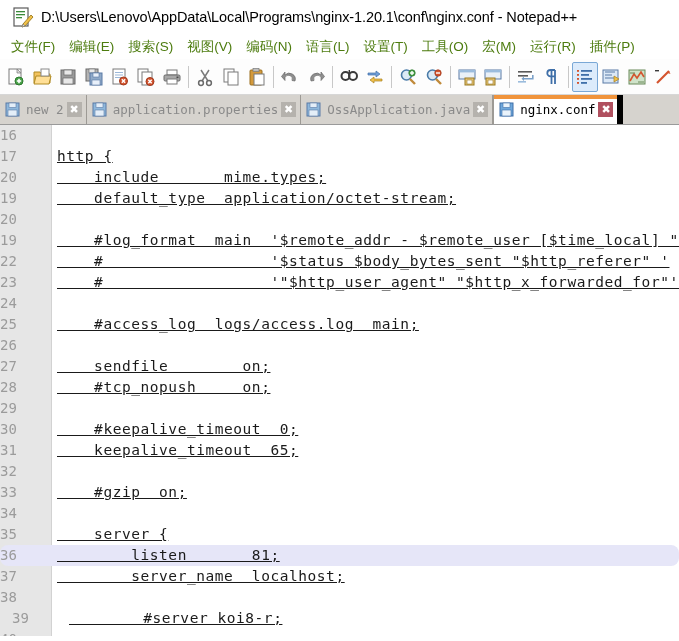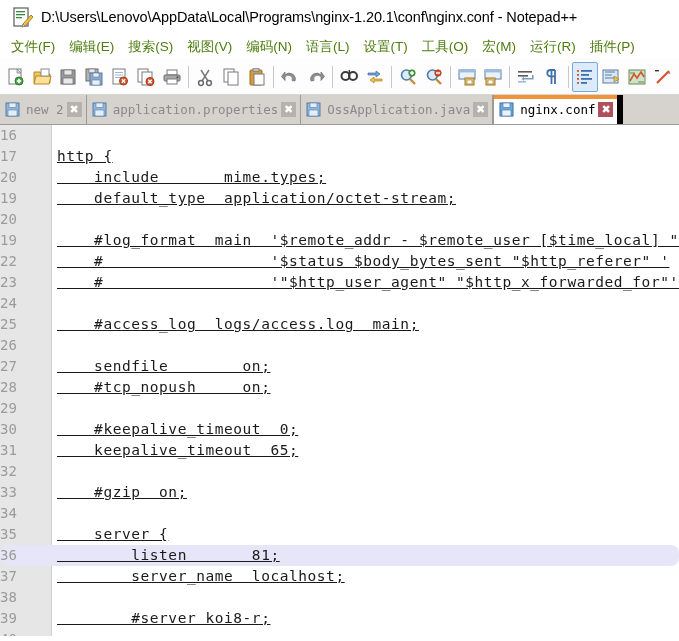--- a/index.html
+++ b/index.html
@@ -384,19 +384,19 @@
         <div class="crow" style="top: 273px; position: absolute; left: 0px; right: 0px;"><span class="lnum">29</span><span class="ctext"></span></div>
         <div class="crow" style="top: 294px; position: absolute; left: 0px; right: 0px;"><span class="lnum">30</span><span class="ctext">    #keepalive_timeout  0;</span></div>
         <div class="crow" style="top: 315px; position: absolute; left: 0px; right: 0px;"><span class="lnum">31</span><span class="ctext">    keepalive_timeout  65;</span></div>
         <div class="crow" style="top: 336px; position: absolute; left: 0px; right: 0px;"><span class="lnum">32</span><span class="ctext"></span></div>
         <div class="crow" style="top: 357px; position: absolute; left: 0px; right: 0px;"><span class="lnum">33</span><span class="ctext">    #gzip  on;</span></div>
         <div class="crow" style="top: 378px; position: absolute; left: 0px; right: 0px;"><span class="lnum">34</span><span class="ctext"></span></div>
         <div class="crow" style="top: 399px; position: absolute; left: 0px; right: 0px;"><span class="lnum">35</span><span class="ctext">    server {</span></div>
         <div class="crow cur" style="top: 420px; position: absolute; left: 0px; right: 0px;"><span class="lnum">36</span><span class="ctext">        listen       81;</span></div>
         <div class="crow" style="top: 441px; position: absolute; left: 0px; right: 0px;"><span class="lnum">37</span><span class="ctext">        server_name  localhost;</span></div>
         <div class="crow" style="top: 462px; position: absolute; left: 0px; right: 0px;"><span class="lnum">38</span><span class="ctext"></span></div>
-        <div class="crow" style="top: 483px; position: absolute; left: 0px; right: 0px; padding-left: 48px;"><span class="lnum">39</span><span class="ctext">        #server koi8-r;</span></div>
+        <div class="crow" style="top: 483px; position: absolute; left: 12px; right: 0px; padding-left: 48px;"><span class="lnum">39</span><span class="ctext">        #server koi8-r;</span></div>
         <div class="crow" style="top: 504px; position: absolute; left: 0px; right: 0px;"><span class="lnum">40</span><span class="ctext"></span></div>
       </div>
 
   </div>
 
 </div>
 
 </body></html>

